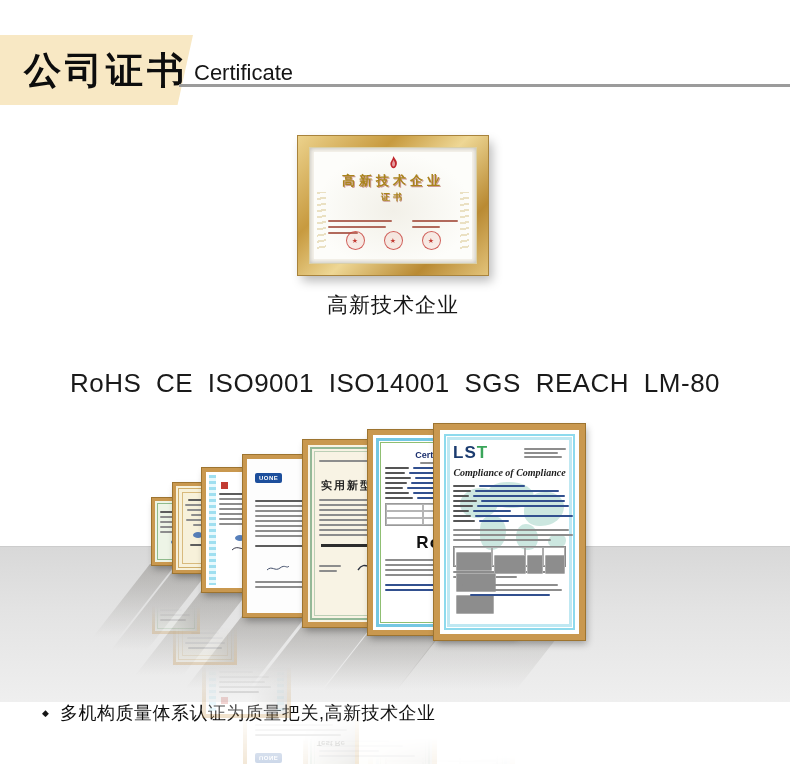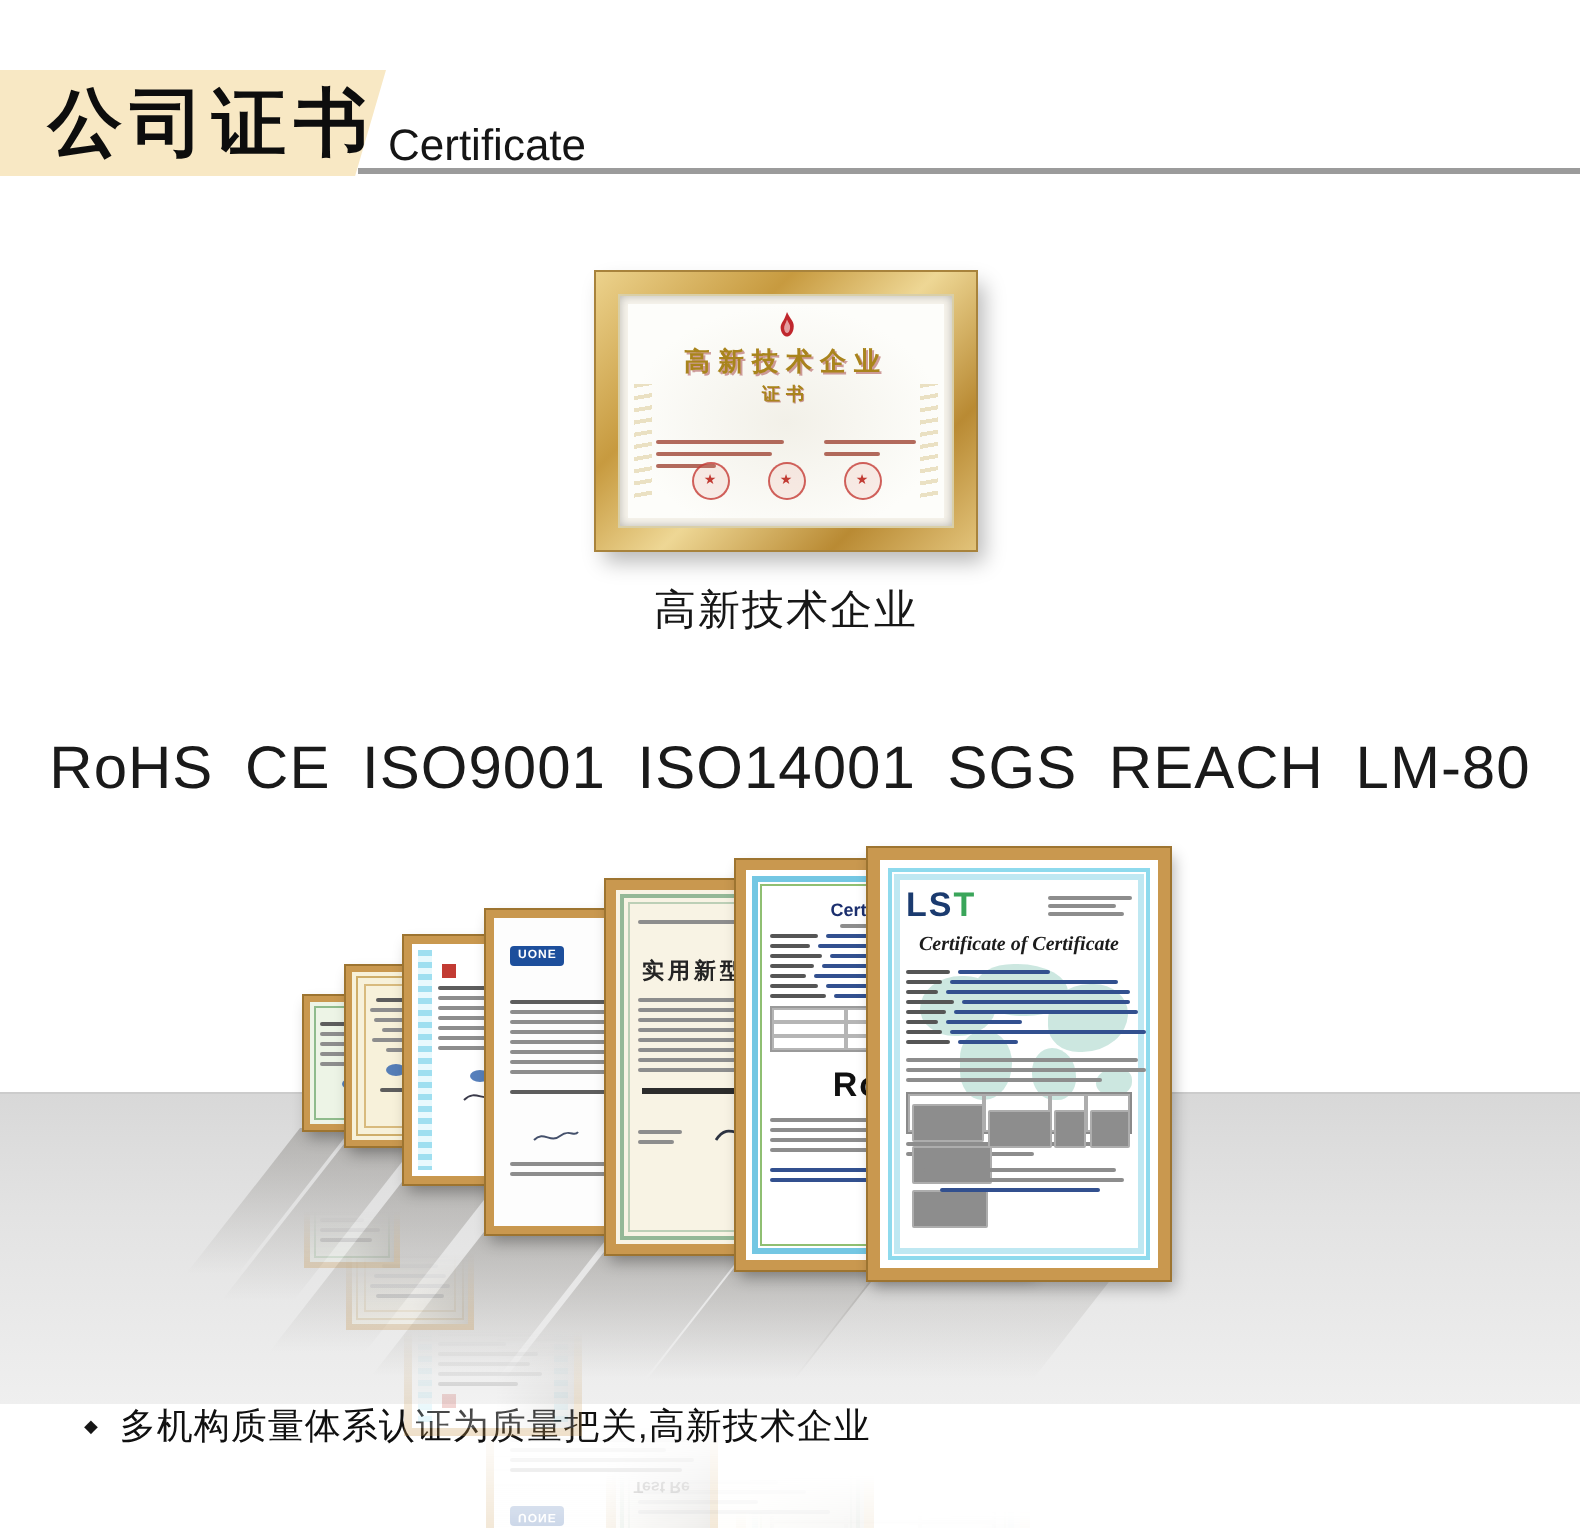--- a/index.html
+++ b/index.html
@@ -2,21 +2,21 @@
 <html><head>
 <meta charset="utf-8">
 <style>
   html,body{margin:0;padding:0;}
   body{
     width:790px;height:764px;position:relative;overflow:hidden;background:#ffffff;
     font-family:"Liberation Sans","DejaVu Sans",sans-serif;color:#111;
   }
   
   .banner{
-    position:absolute;left:0;top:35px;width:193px;height:53px;background:#f8e8c4;
+    position:absolute;left:0;top:35px;width:193px;height:70px;background:#f8e8c4;
     clip-path:polygon(0 0,100% 0,92% 100%,0 100%);
     display:flex;align-items:center;padding-left:24px;box-sizing:border-box;
   }
   .banner-title{font-size:37px;font-weight:bold;letter-spacing:4px;color:#0d0d0d;line-height:1;}
   .header-en{position:absolute;left:194px;top:60px;font-size:22px;color:#151515;}
   .header-rule{position:absolute;left:179px;top:84px;width:611px;height:3px;background:#9b9b9b;}
 
   
   .gold-frame{
     position:absolute;left:298px;top:136px;width:190px;height:139px;box-sizing:border-box;
@@ -46,21 +46,21 @@
     background:rgba(235,140,130,.14);display:flex;align-items:center;justify-content:center;
     color:#c23b33;font-size:7px;line-height:1;}
   .flourish{position:absolute;top:40px;bottom:10px;width:9px;opacity:.5;
     background:repeating-linear-gradient(170deg,#d8c58c 0 2px,transparent 2px 6px);}
   .flourish.left{left:3px}.flourish.right{right:3px}
   .frame-caption{position:absolute;left:268px;top:291px;width:250px;text-align:center;
     font-size:21px;color:#171717;letter-spacing:1px;}
 
   
   .standards{position:absolute;left:0;top:368px;width:790px;text-align:center;
-    font-size:30px;color:#1a1a1a;word-spacing:7px;letter-spacing:.5px;}
+    font-size:26px;color:#1a1a1a;word-spacing:7px;letter-spacing:.5px;}
 
   
   .stage{position:absolute;left:0;top:414px;width:790px;height:350px;}
   .floor{position:absolute;left:0;top:132px;width:790px;height:155px;
     background:linear-gradient(180deg,#d8d8d8 0%,#e3e3e3 40%,#efefef 100%);
     border-top:1px solid #cccccc;z-index:0;}
   .sh{position:absolute;transform:skewX(-38deg);transform-origin:top right;z-index:1;
     background:linear-gradient(to bottom,rgba(75,70,62,.28),rgba(75,70,62,0) 85%);}
   .sh1{left:150px;top:150px;width:26px;height:86px;}
   .sh2{left:172px;top:158px;width:36px;height:92px;}
@@ -370,21 +370,21 @@
         <i style="left:90px;top:52px;width:18px;height:14px;"></i>
       </div>
       <div class="lst-top">
         <div class="lst-logo"><span class="ls">LS</span><span class="t">T</span></div>
         <div class="lst-mini">
           <div class="bar" style="width:42px;margin:2px 0"></div>
           <div class="bar" style="width:34px;margin:2px 0"></div>
           <div class="bar" style="width:38px;margin:2px 0"></div>
         </div>
       </div>
-      <div class="lst-title">Certificate of Certificate</div>
+      <div class="lst-title">Compliance of Compliance</div>
       <div style="position:relative;z-index:1;">
         <div class="kv">
             <span class="k" style="width:22px"></span>
             <span class="v" style="width:46px"></span>
           </div>
         <div class="kv">
             <span class="k" style="width:18px"></span>
             <span class="v" style="width:84px"></span>
           </div>
         <div class="kv">

